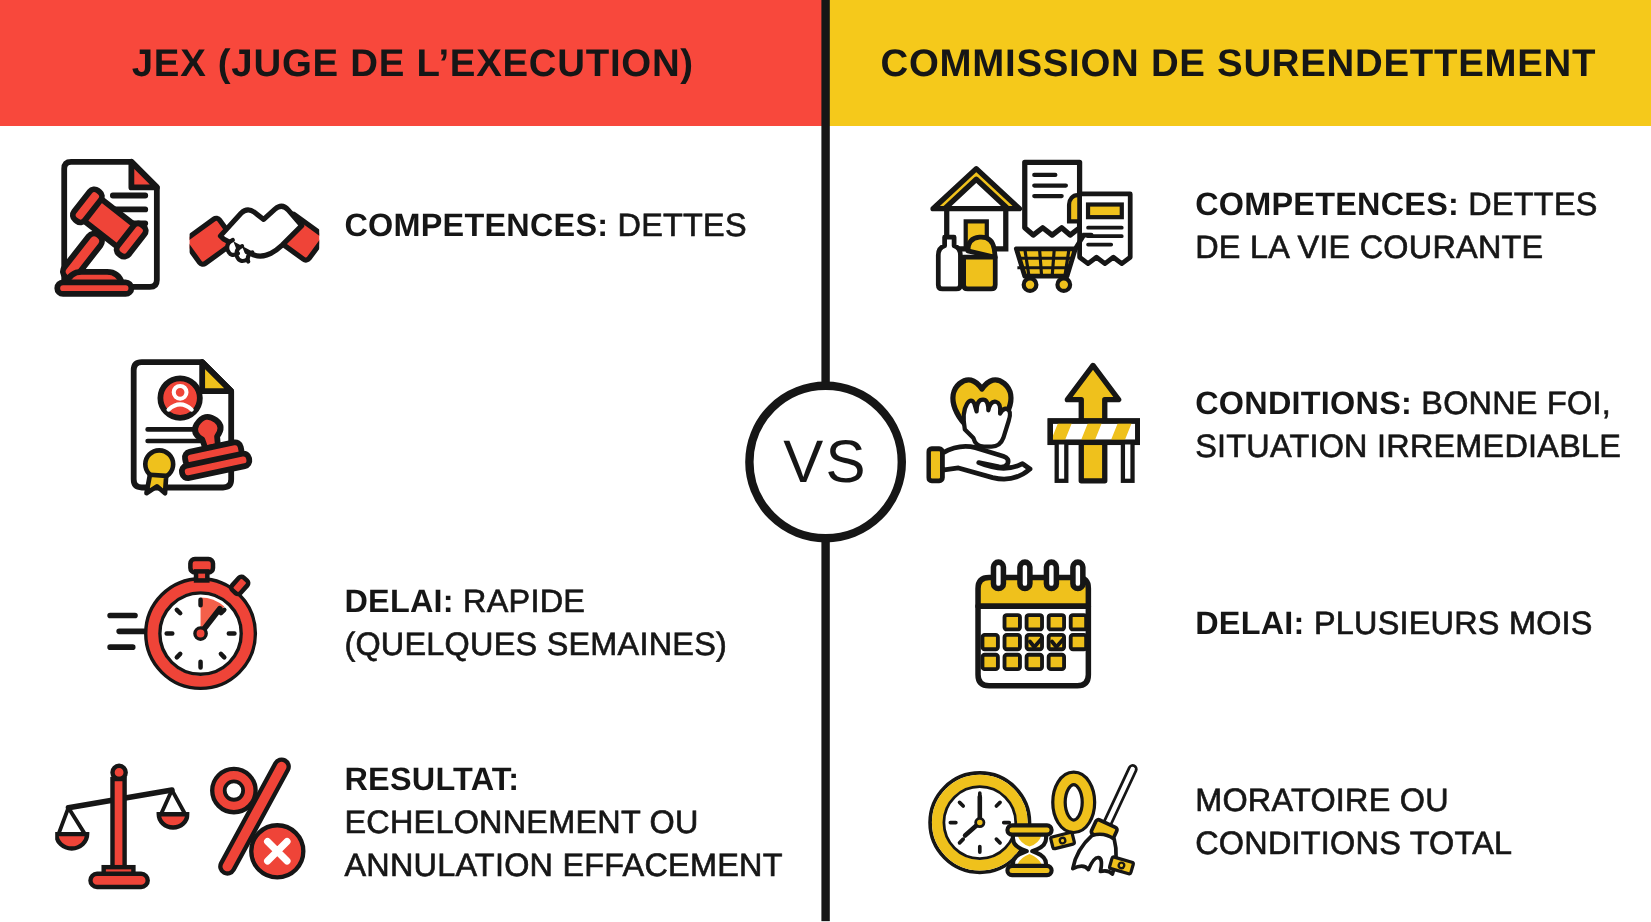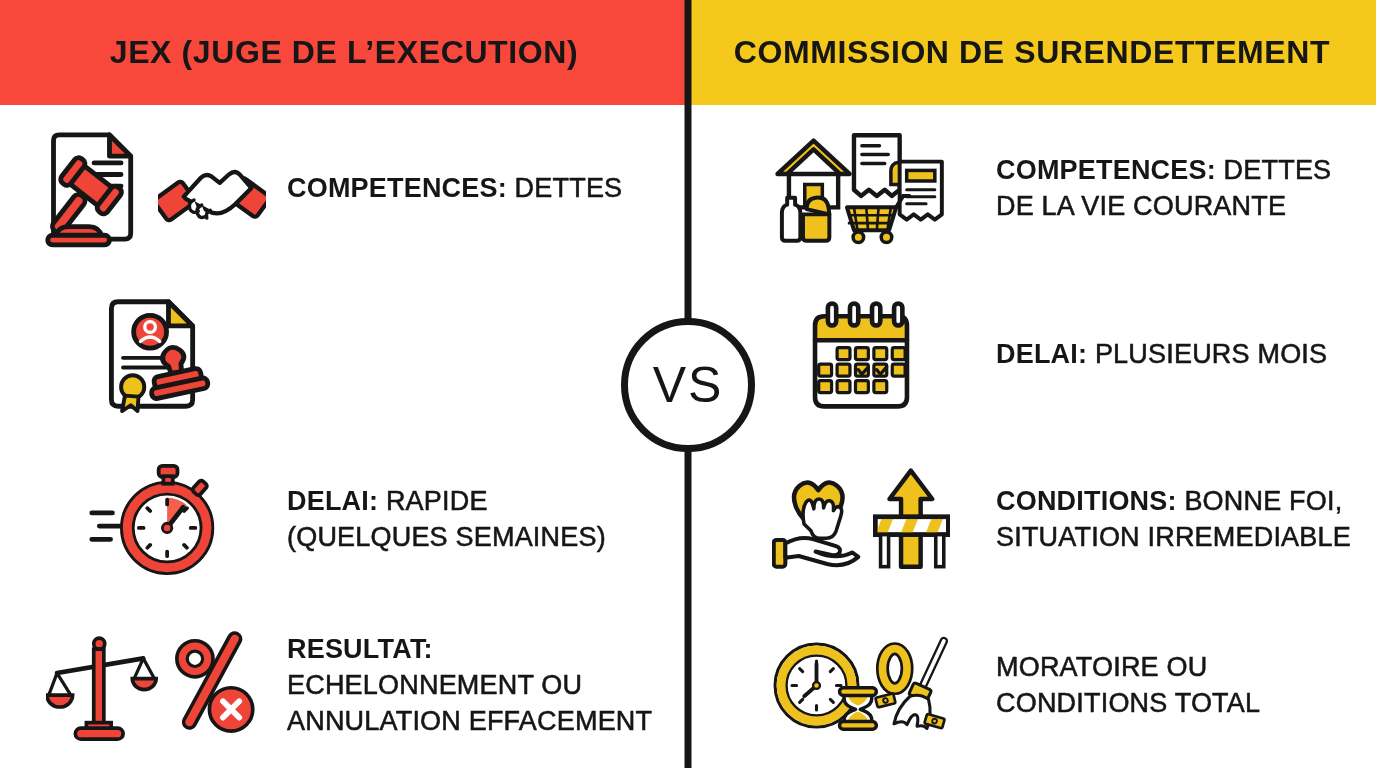--- a/index.html
+++ b/index.html
@@ -213,20 +213,45 @@
           </svg>
         </div>
         <div class="text-block">
           <div class="line"><span class="b">COMPETENCES:</span><span class="t"> DETTES</span></div>
           <div class="line"><span class="b"></span><span class="t">DE LA VIE COURANTE</span></div>
         </div>
       </div>
 
       <div class="row">
         <div class="icon-box">
+          <svg width="178" height="109" viewBox="0 0 200 122">
+            <g>
+              <path class="fy s" stroke-width="5" stroke-linejoin="round" d="M52 74 C26 58 18 34 31 23 q11-9 21 5 q10-14 21-5 c13 11 5 35-21 51 z"></path>
+              <path class="fw s" stroke-width="4" stroke-linejoin="round" d="M36 66 q-3-16 2-24 q4-6 7 0 l2 7 q0-11 6-11 q5 0 5 10 q2-9 7-8 q5 1 4 11 q3-6 7-4 q4 2 1 11 l-5 16 q-3 8-11 8 h-7 q-8 0-10-8 z"></path>
+              <rect class="fy s" stroke-width="4.5" x="2" y="84" width="13" height="30" rx="3"></rect>
+              <path class="fw s" stroke-width="4.5" stroke-linejoin="round" d="M15 88 q16-9 31-5 l26 8 q6 2 4 7 q-2 4-8 3 l-19-4 q24 10 41 1 l7 5 q-15 13-35 8 l-32-9 -15 2 z"></path>
+            </g>
+            <g>
+              <path class="fy s" stroke-width="5" stroke-linejoin="round" d="M156 6 l24 32 h-13 v76 h-22 V38 h-13 z"></path>
+              <rect class="fw s" stroke-width="5" x="116" y="58" width="82" height="20"></rect>
+              <path class="fy" d="M124 58 l-8 20 h13 l8-20 z M152 58 l-8 20 h13 l8-20 z M180 58 l-8 20 h13 l8-20 z"></path>
+              <rect class="nf s" stroke-width="5" x="116" y="58" width="82" height="20"></rect>
+              <rect class="fw s" stroke-width="4" x="122" y="78" width="9" height="36"></rect>
+              <rect class="fw s" stroke-width="4" x="184" y="78" width="9" height="36"></rect>
+            </g>
+          </svg>
+        </div>
+        <div class="text-block">
+          <div class="line"><span class="b">CONDITIONS:</span><span class="t"> BONNE FOI,</span></div>
+          <div class="line"><span class="b"></span><span class="t">SITUATION IRREMEDIABLE</span></div>
+        </div>
+      </div>
+
+      <div class="row">
+        <div class="icon-box">
           <svg width="114" height="116" viewBox="0 0 124 126">
             <path class="fy s" stroke-width="5" stroke-linejoin="round" d="M12 32 q0-10 10-10 h80 q10 0 10 10 v16 H12 z"></path>
             <path class="fw s" stroke-width="5" stroke-linejoin="round" d="M12 48 h100 v62 q0 10-10 10 H22 q-10 0-10-10 z"></path>
             <rect class="fw s" stroke-width="5" x="26" y="8" width="9" height="24" rx="4.5"></rect>
             <rect class="fw s" stroke-width="5" x="50" y="8" width="9" height="24" rx="4.5"></rect>
             <rect class="fw s" stroke-width="5" x="74" y="8" width="9" height="24" rx="4.5"></rect>
             <rect class="fw s" stroke-width="5" x="98" y="8" width="9" height="24" rx="4.5"></rect>
             <g>
               <rect class="fy s" stroke-width="3.5" x="36" y="56" width="14" height="13" rx="2"></rect>
               <rect class="fy s" stroke-width="3.5" x="56" y="56" width="14" height="13" rx="2"></rect>
@@ -245,45 +270,20 @@
             </g>
           </svg>
         </div>
         <div class="text-block">
           <div class="line"><span class="b">DELAI:</span><span class="t"> PLUSIEURS MOIS</span></div>
         </div>
       </div>
 
       <div class="row">
         <div class="icon-box">
-          <svg width="178" height="109" viewBox="0 0 200 122">
-            <g>
-              <path class="fy s" stroke-width="5" stroke-linejoin="round" d="M52 74 C26 58 18 34 31 23 q11-9 21 5 q10-14 21-5 c13 11 5 35-21 51 z"></path>
-              <path class="fw s" stroke-width="4" stroke-linejoin="round" d="M36 66 q-3-16 2-24 q4-6 7 0 l2 7 q0-11 6-11 q5 0 5 10 q2-9 7-8 q5 1 4 11 q3-6 7-4 q4 2 1 11 l-5 16 q-3 8-11 8 h-7 q-8 0-10-8 z"></path>
-              <rect class="fy s" stroke-width="4.5" x="2" y="84" width="13" height="30" rx="3"></rect>
-              <path class="fw s" stroke-width="4.5" stroke-linejoin="round" d="M15 88 q16-9 31-5 l26 8 q6 2 4 7 q-2 4-8 3 l-19-4 q24 10 41 1 l7 5 q-15 13-35 8 l-32-9 -15 2 z"></path>
-            </g>
-            <g>
-              <path class="fy s" stroke-width="5" stroke-linejoin="round" d="M156 6 l24 32 h-13 v76 h-22 V38 h-13 z"></path>
-              <rect class="fw s" stroke-width="5" x="116" y="58" width="82" height="20"></rect>
-              <path class="fy" d="M124 58 l-8 20 h13 l8-20 z M152 58 l-8 20 h13 l8-20 z M180 58 l-8 20 h13 l8-20 z"></path>
-              <rect class="nf s" stroke-width="5" x="116" y="58" width="82" height="20"></rect>
-              <rect class="fw s" stroke-width="4" x="122" y="78" width="9" height="36"></rect>
-              <rect class="fw s" stroke-width="4" x="184" y="78" width="9" height="36"></rect>
-            </g>
-          </svg>
-        </div>
-        <div class="text-block">
-          <div class="line"><span class="b">CONDITIONS:</span><span class="t"> BONNE FOI,</span></div>
-          <div class="line"><span class="b"></span><span class="t">SITUATION IRREMEDIABLE</span></div>
-        </div>
-      </div>
-
-      <div class="row">
-        <div class="icon-box">
           <svg width="198" height="109" viewBox="0 0 232 128">
             <g>
               <circle class="s nf" stroke-width="4" cx="58" cy="64" r="54"></circle>
               <circle class="fw sy" stroke-width="12" cx="58" cy="64" r="46"></circle>
               <circle class="s nf" stroke-width="3" cx="58" cy="64" r="39"></circle>
               <path class="s nf" stroke-width="4" stroke-linecap="round" d="M58 32 v6 M58 90 v6 M26 64 h6 M84 64 h6 M36 42 l4 4 M80 42 l-4 4 M36 86 l4-4 M80 86 l-4-4"></path>
               <path class="s nf" stroke-width="5" stroke-linecap="round" d="M58 64 V36 M58 64 L42 78"></path>
               <circle class="fy s" stroke-width="3" cx="58" cy="64" r="4.5"></circle>
             </g>
             <g>

